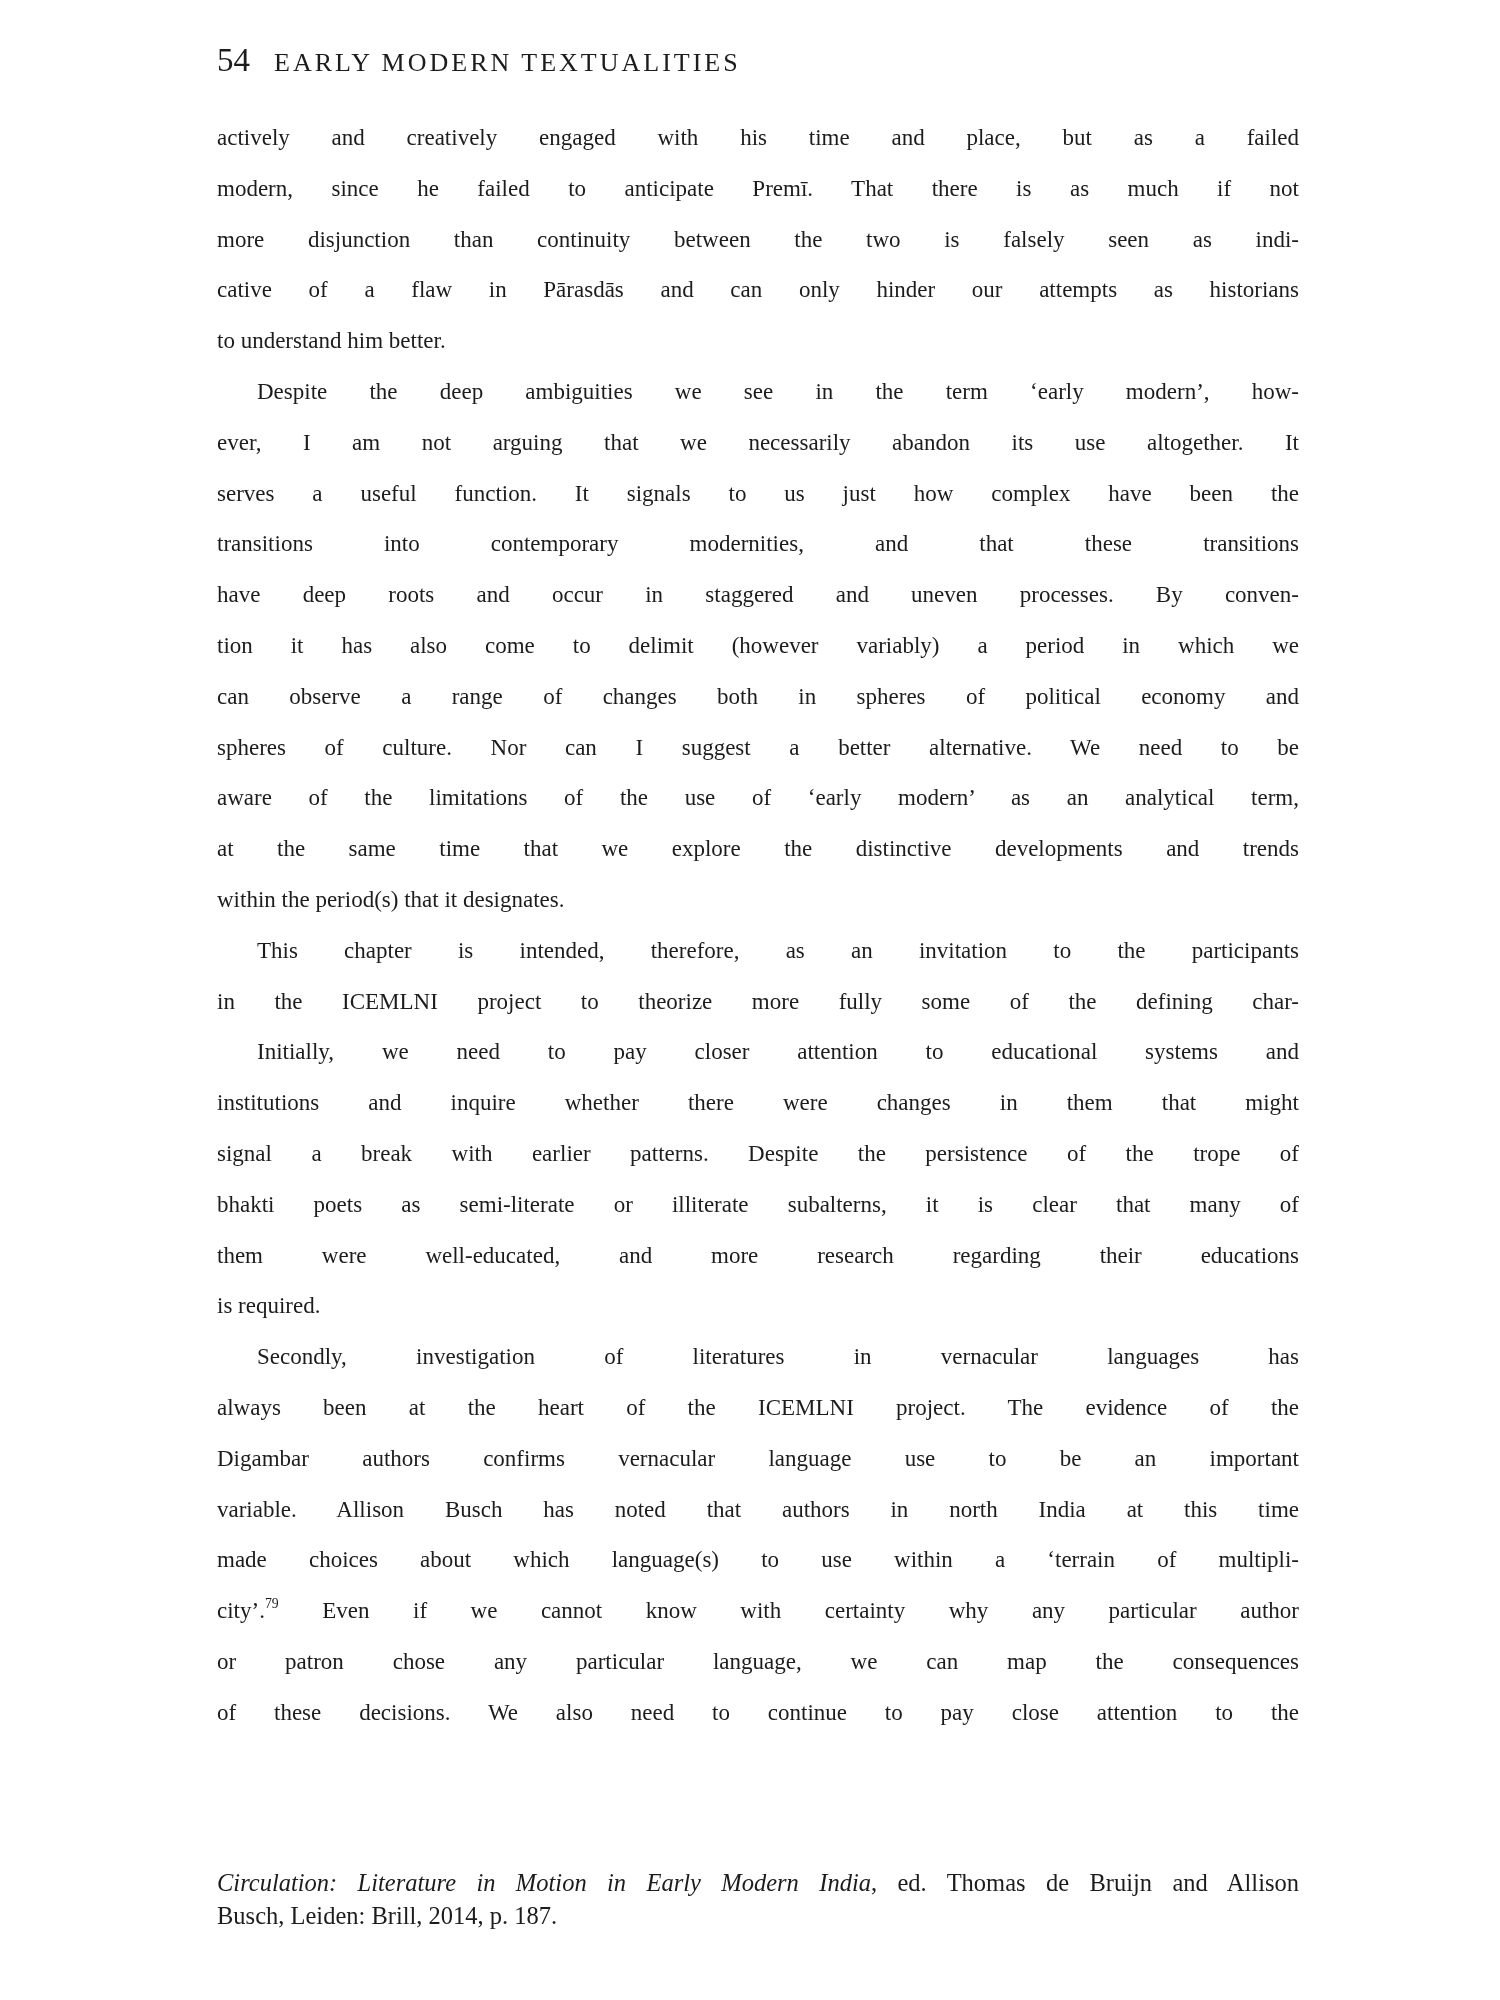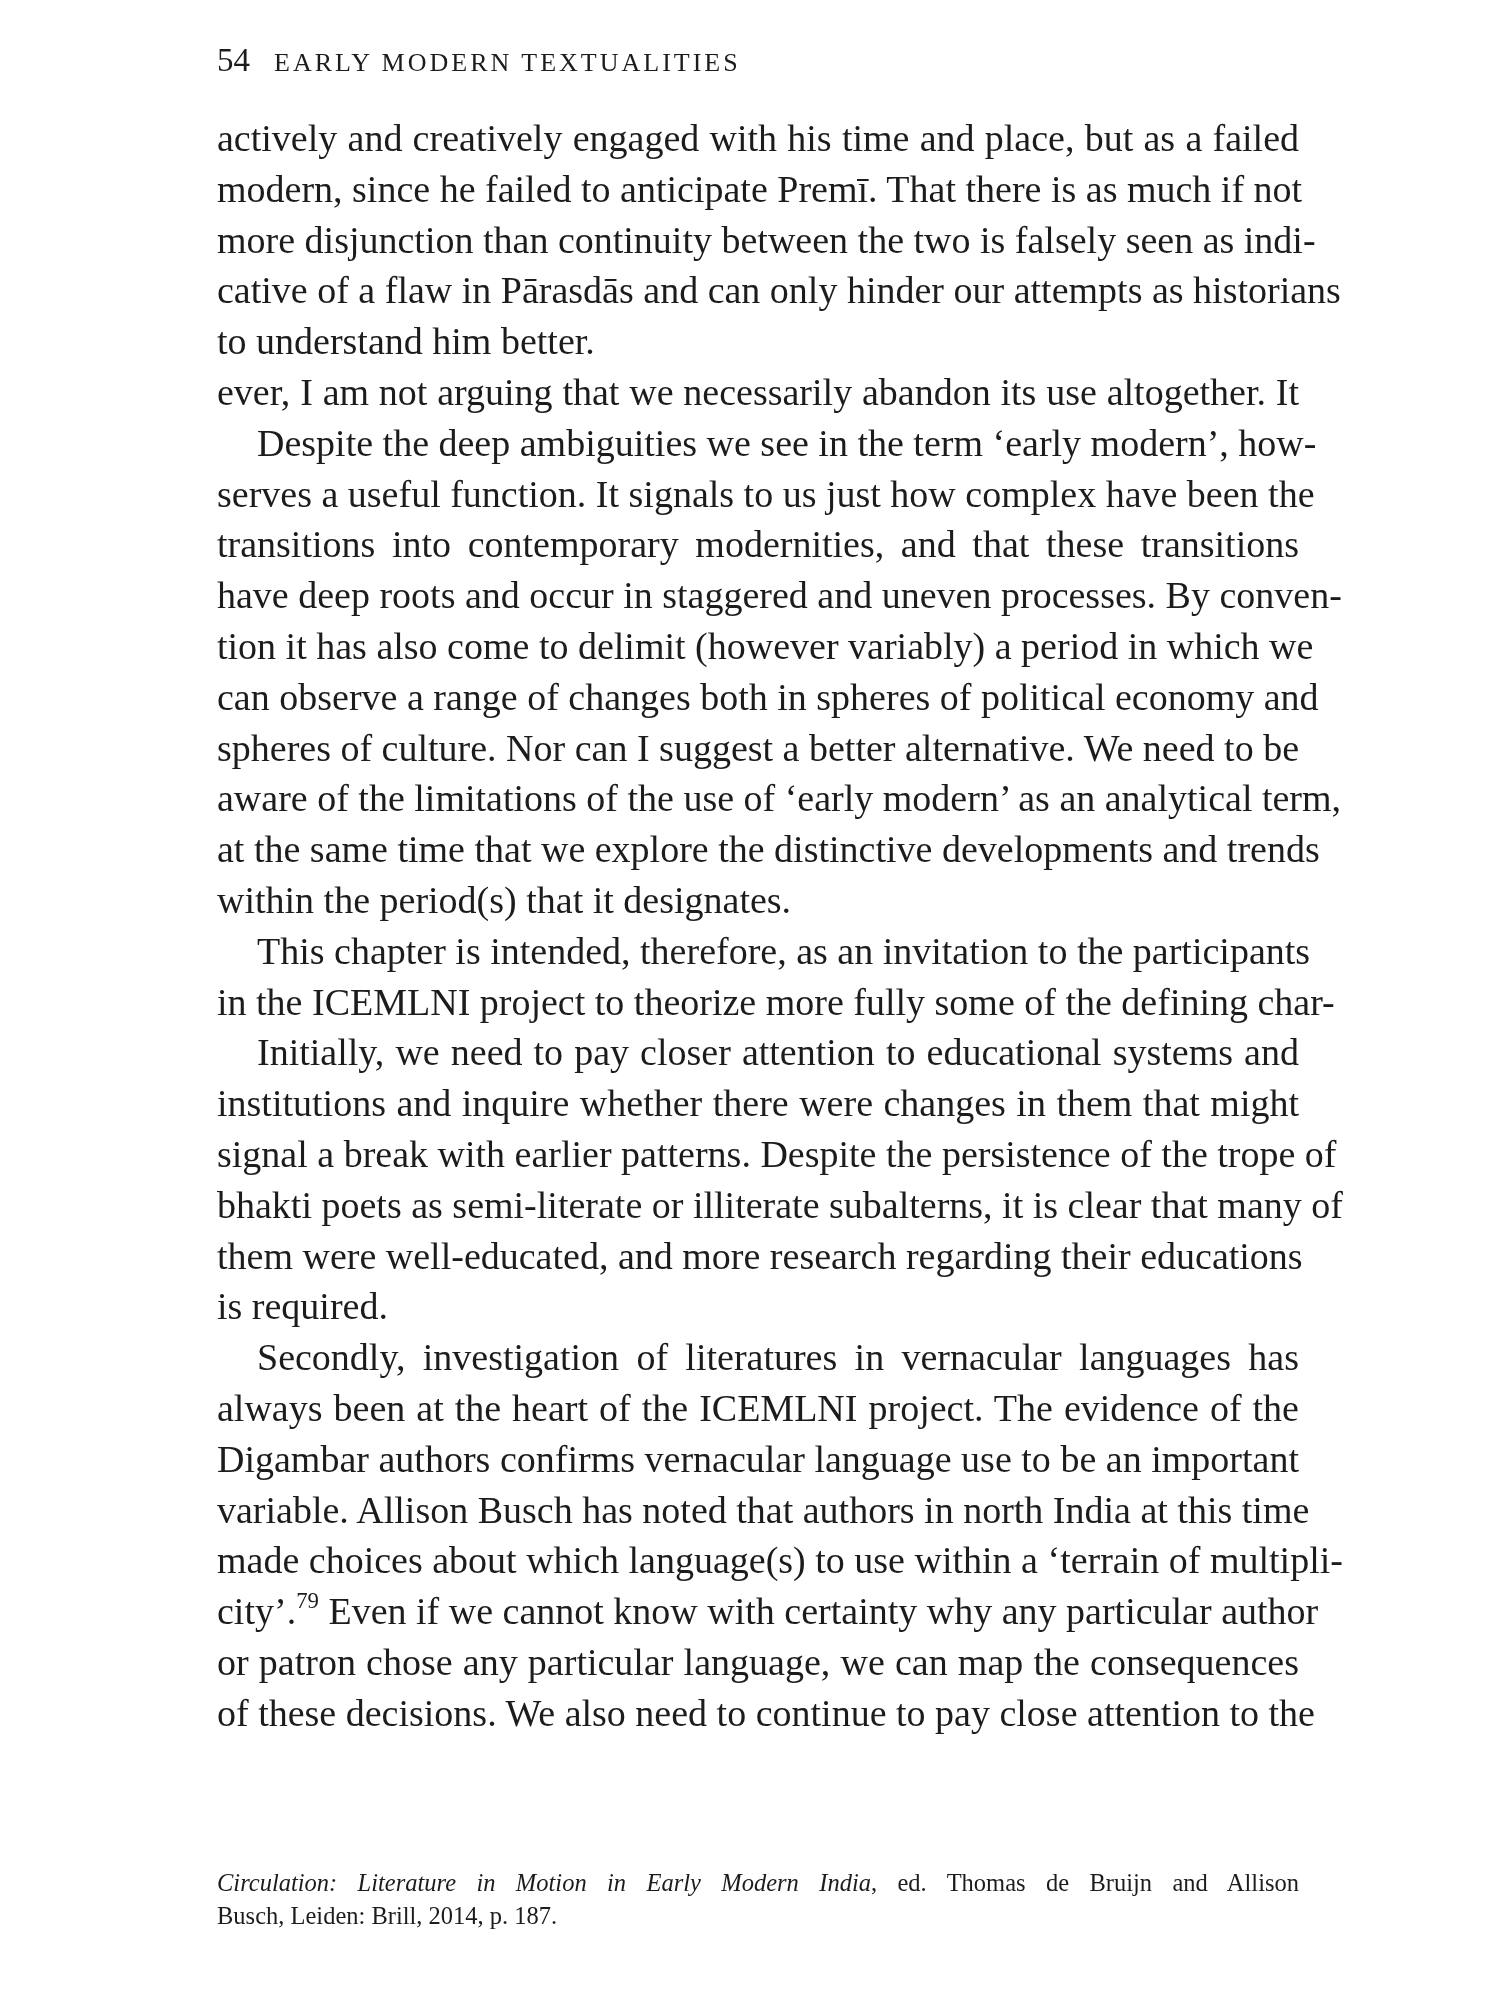--- a/index.html
+++ b/index.html
@@ -10,21 +10,21 @@
     font-family: Liberation Serif, serif;
   }
   .running-head {
     position: absolute; left: 217px; top: 32px;
     font-size: 33px; line-height: 40px; white-space: nowrap;
   }
   .running-head .folio { margin-right: 24px; }
   .running-head .title { letter-spacing: 3px; font-size: 26px; }
   .body-text {
     position: absolute; left: 217px; top: 105px; width: 1082px;
-    font-size: 38px; line-height: 50.8px;
+    font-size: 23px; line-height: 50.8px;
   }
   .line {
     display: block; white-space: nowrap; text-align: justify;
     text-align-last: justify; height: 50.8px;
   }
   .line.last { text-align-last: left; }
   .line.indent { padding-left: 40px; }
   sup { font-size: 0.6em; line-height: 0; vertical-align: 0.7em; }
   .footnote {
     position: absolute; left: 217px; top: 1858px; width: 1082px;
@@ -46,22 +46,22 @@
 
     <div>
       <span class="line">actively and creatively engaged with his time and place, but as a failed</span>
       <span class="line">modern, since he failed to anticipate Premī. That there is as much if not</span>
       <span class="line">more disjunction than continuity between the two is falsely seen as indi-</span>
       <span class="line">cative of a flaw in Pārasdās and can only hinder our attempts as historians</span>
       <span class="line last">to understand him better.</span>
     </div>
 
     <div>
+      <span class="line indent">Despite the deep ambiguities we see in the term ‘early modern’, how-</span>
       <span class="line">ever, I am not arguing that we necessarily abandon its use altogether. It</span>
-      <span class="line indent">Despite the deep ambiguities we see in the term ‘early modern’, how-</span>
       <span class="line">serves a useful function. It signals to us just how complex have been the</span>
       <span class="line">transitions into contemporary modernities, and that these transitions</span>
       <span class="line">have deep roots and occur in staggered and uneven processes. By conven-</span>
       <span class="line">tion it has also come to delimit (however variably) a period in which we</span>
       <span class="line">can observe a range of changes both in spheres of political economy and</span>
       <span class="line">spheres of culture. Nor can I suggest a better alternative. We need to be</span>
       <span class="line">aware of the limitations of the use of ‘early modern’ as an analytical term,</span>
       <span class="line">at the same time that we explore the distinctive developments and trends</span>
       <span class="line last">within the period(s) that it designates.</span>
     </div>

